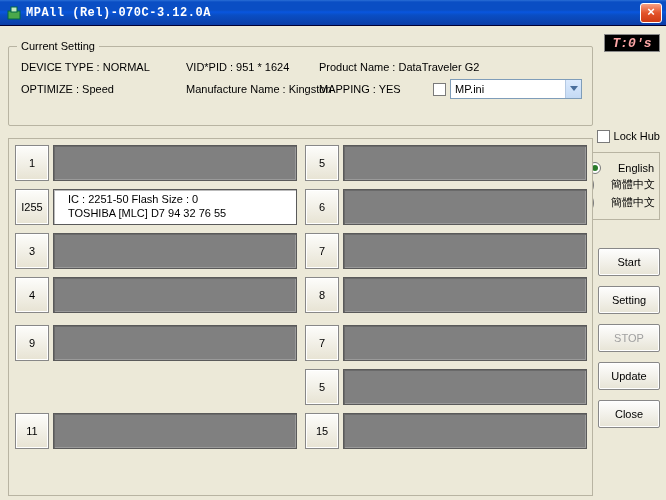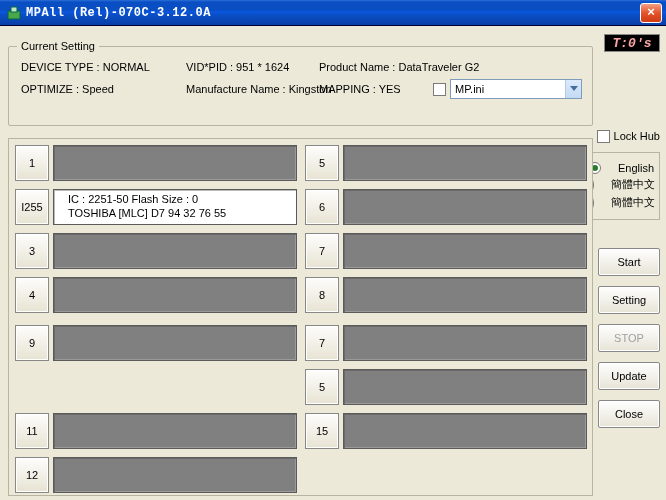--- a/index.html
+++ b/index.html
@@ -279,24 +279,20 @@
             <div class="box"></div>
           </div>
           <div class="slot p4">
             <div class="num">9</div>
             <div class="box"></div>
           </div>
           <div class="slot p6">
             <div class="num">11</div>
             <div class="box"></div>
           </div>
-          <div class="slot p7">
-            <div class="num">12</div>
-            <div class="box"></div>
-          </div>
         </div>
       <div class="col right" id="col-right">
           <div class="slot p0">
             <div class="num">5</div>
             <div class="box"></div>
           </div>
           <div class="slot p1">
             <div class="num">6</div>
             <div class="box"></div>
           </div>

